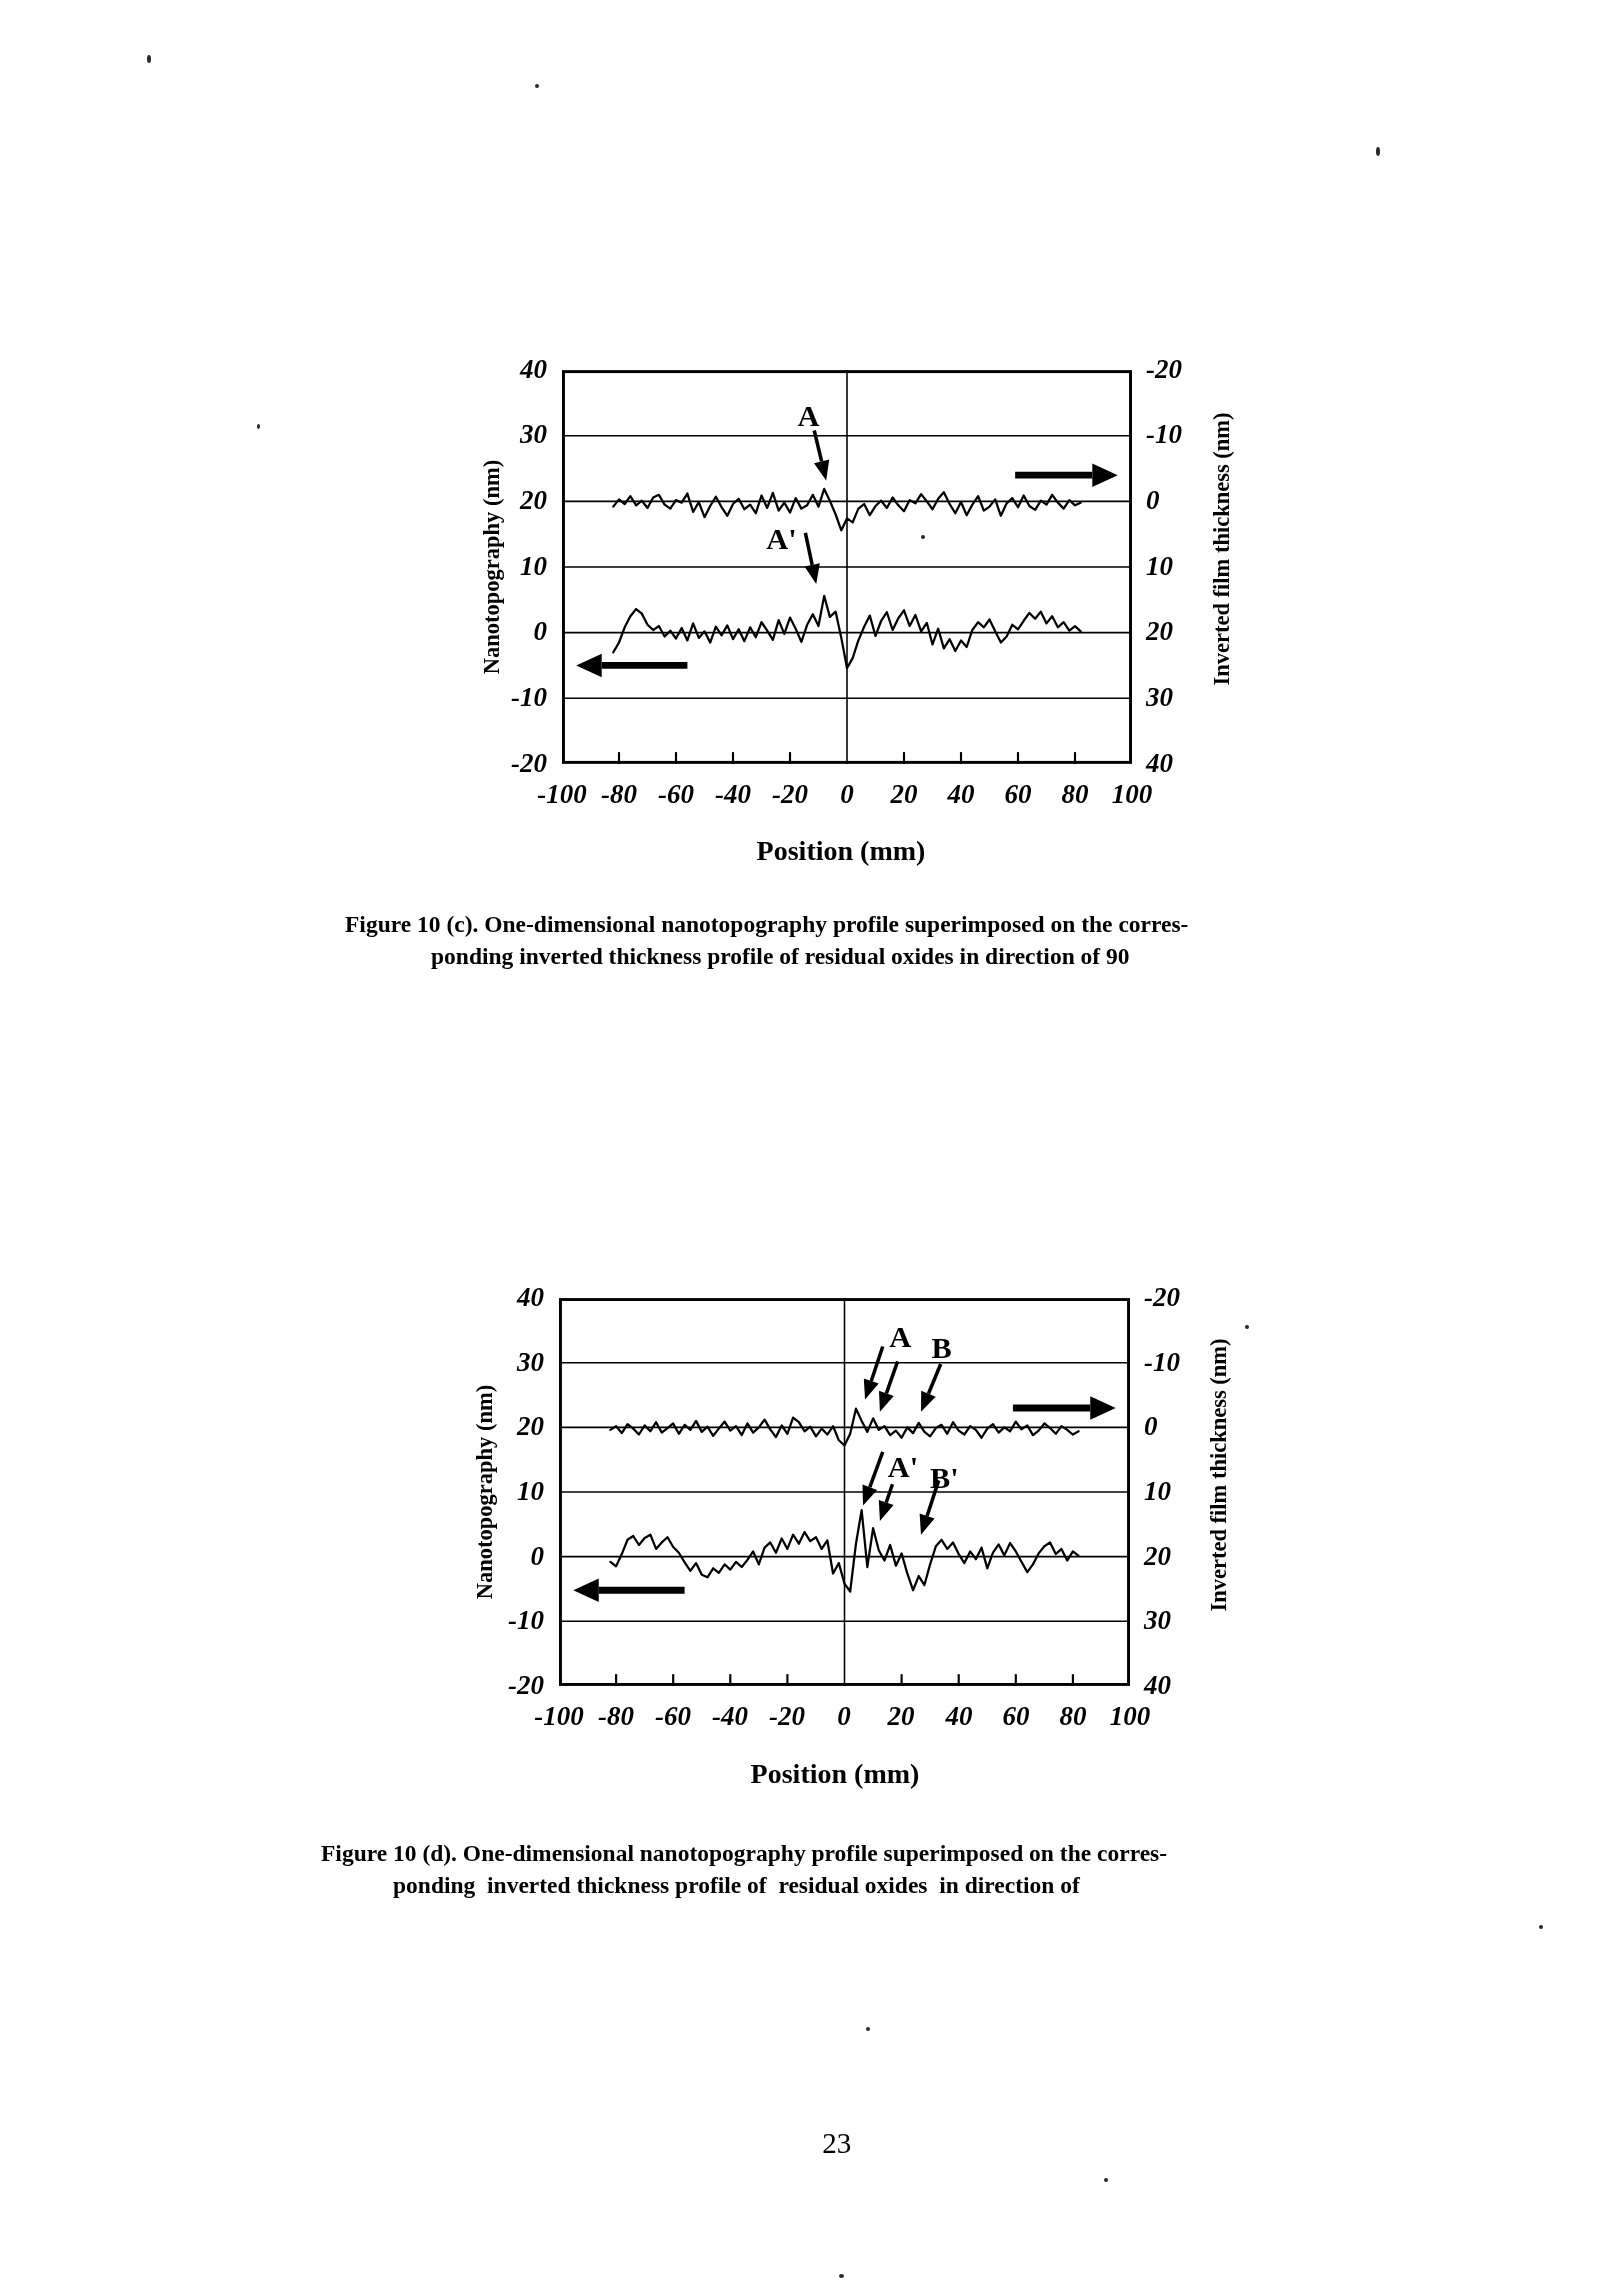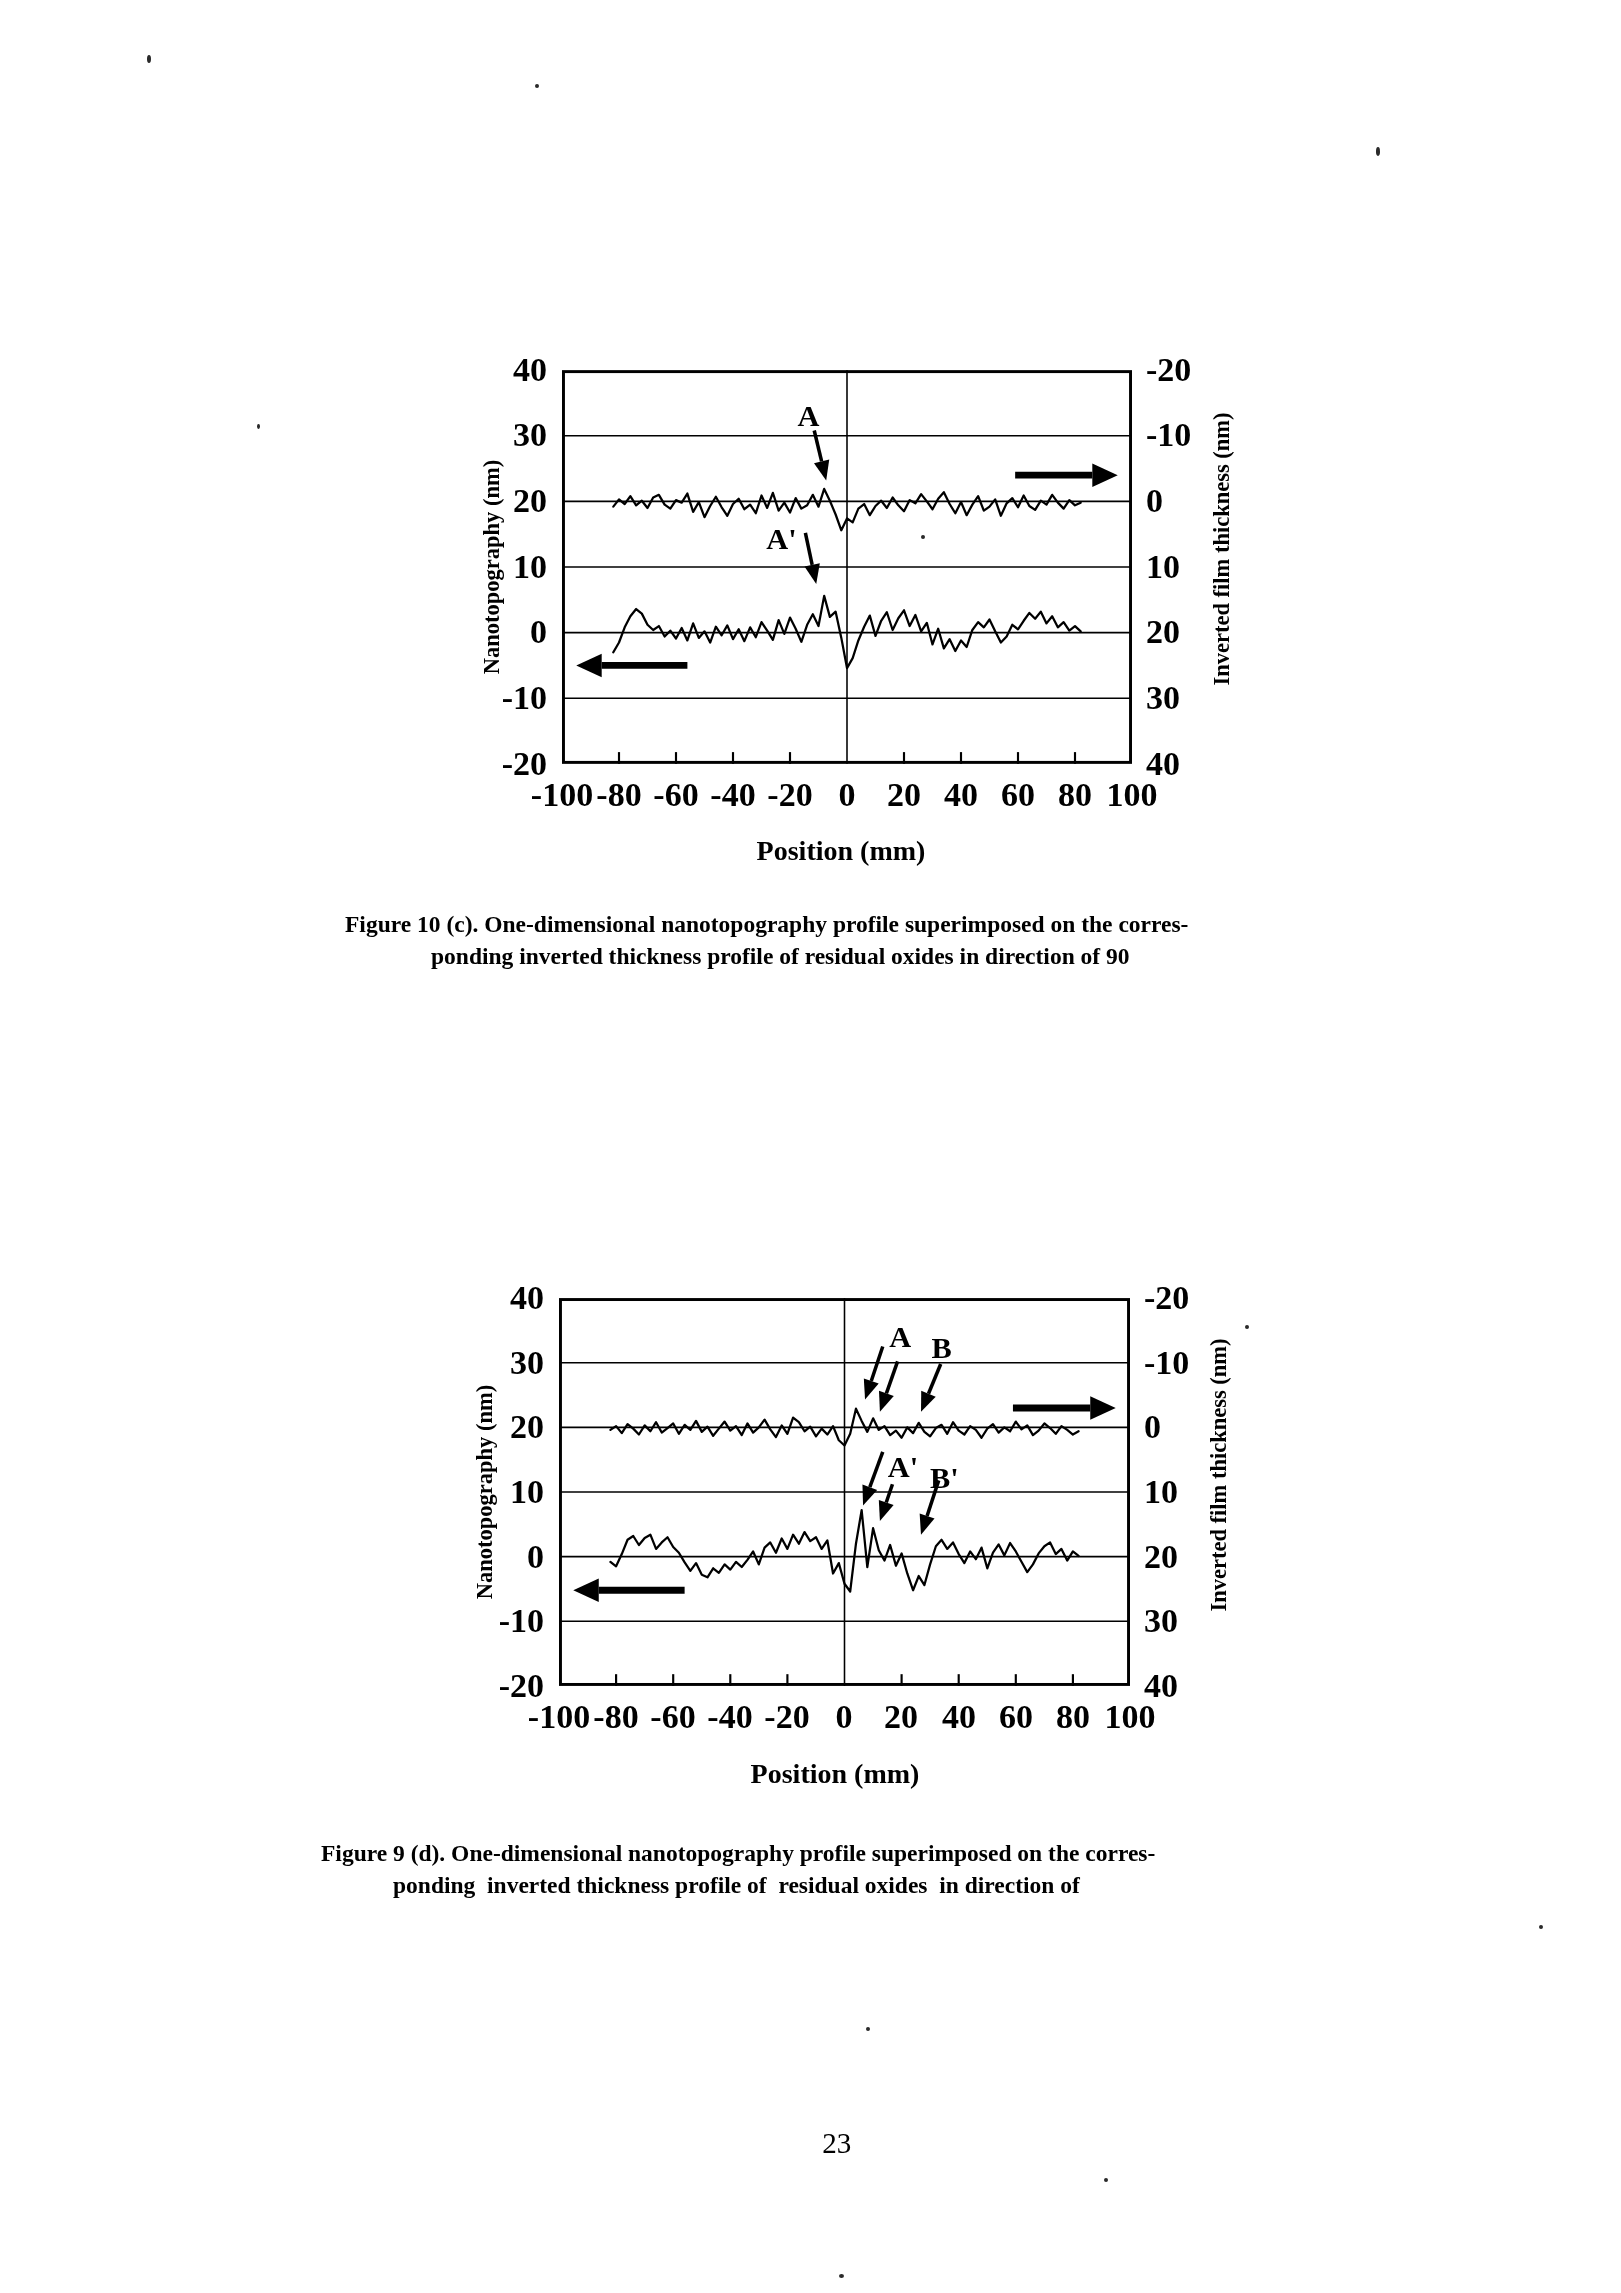--- a/index.html
+++ b/index.html
@@ -4,21 +4,21 @@
 <style>
   html,body{margin:0;padding:0;background:#e8e8e8;}
   .page{position:relative;width:1621px;height:2294px;background:#ffffff;
         font-family:"Liberation Serif",serif;color:#000;overflow:hidden;}
   .figure-section{position:absolute;inset:0;pointer-events:none;}
   svg.plot{position:absolute;overflow:visible;}
   .axis-title{position:absolute;font-weight:bold;font-size:22.5px;white-space:nowrap;
               transform:translate(-50%,-50%) rotate(-90deg);}
   .x-axis-title{position:absolute;font-weight:bold;font-size:28px;white-space:nowrap;
                 transform:translate(-50%,0);}
-  .tick-label{position:absolute;font-weight:bold;font-size:34px;line-height:27.4px;}
+  .tick-label{position:absolute;font-weight:bold;font-size:27px;line-height:27.4px;font-style:italic;}
   .caption{position:absolute;font-weight:bold;font-size:23.5px;line-height:32px;}
   .caption div{white-space:pre;}
   .cap-indent-c{margin-left:86px;}
   .cap-indent-d{margin-left:72px;}
   .page-number{position:absolute;left:816px;top:2127px;width:59px;text-align:center;
                font-size:29px;transform:translateX(-8.8px);}
   .speck{position:absolute;background:#2a2a2a;border-radius:50%;}
 </style>
 </head>
 <body>
@@ -126,21 +126,21 @@
         <polygon points="327.646,227.7 326.5279093229665,206.18837818206327 341.67194938417344,211.35152166491923" fill="#000"></polygon>
         <line x1="387.695" y1="186.11999999999998" x2="375.82078099684026" y2="222.54487144000305" stroke="#000" stroke-width="3.6"></line>
         <polygon points="369.622,241.56 368.21472957284146,220.06535904126693 383.42683242083905,225.02438383873917" fill="#000"></polygon>
         <text x="348.34250000000003" y="39.6" text-anchor="middle" dominant-baseline="central" font-size="31" font-weight="bold" font-family="&quot;Liberation Serif&quot;, serif">A</text>
         <text x="390.61" y="50.82000000000002" text-anchor="middle" dominant-baseline="central" font-size="31" font-weight="bold" font-family="&quot;Liberation Serif&quot;, serif">B</text>
         <text x="351.2575" y="172.92" text-anchor="middle" dominant-baseline="central" font-size="31" font-weight="bold" font-family="&quot;Liberation Serif&quot;, serif">A'</text>
         <text x="393.52500000000003" y="183.48" text-anchor="middle" dominant-baseline="central" font-size="31" font-weight="bold" font-family="&quot;Liberation Serif&quot;, serif">B'</text>
       </svg>
     <div class="x-axis-title" style="left:835px;top:1758px;">Position (mm)</div>
     <div class="caption" style="left:321px;top:1837px;">
-      <div>Figure 9 (d). One-dimensional nanotopography profile superimposed on the corres-</div>
+      <div>Figure 10 (d). One-dimensional nanotopography profile superimposed on the corres-</div>
       <div class="cap-indent-d">ponding  inverted thickness profile of  residual oxides  in direction of</div>
     </div>
   <div class="tick-label" style="left: 475px; top: 1284px; width: 69px; text-align: right;">40</div>
       <div class="tick-label" style="left: 475px; top: 1349px; width: 69px; text-align: right;">30</div>
       <div class="tick-label" style="left: 475px; top: 1413px; width: 69px; text-align: right;">20</div>
       <div class="tick-label" style="left: 475px; top: 1478px; width: 69px; text-align: right;">10</div>
       <div class="tick-label" style="left: 475px; top: 1543px; width: 69px; text-align: right;">0</div>
       <div class="tick-label" style="left: 475px; top: 1607px; width: 69px; text-align: right;">-10</div>
       <div class="tick-label" style="left: 475px; top: 1672px; width: 69px; text-align: right;">-20</div>
       <div class="tick-label" style="left: 1144px; top: 1284px; width: 78px; text-align: left;">-20</div>

